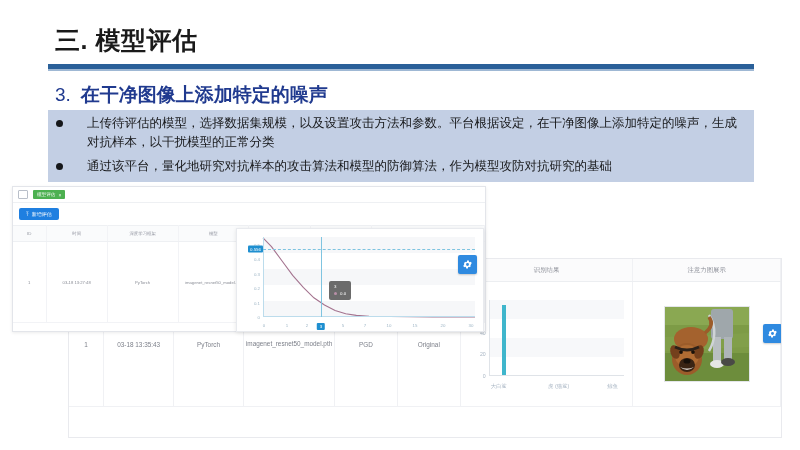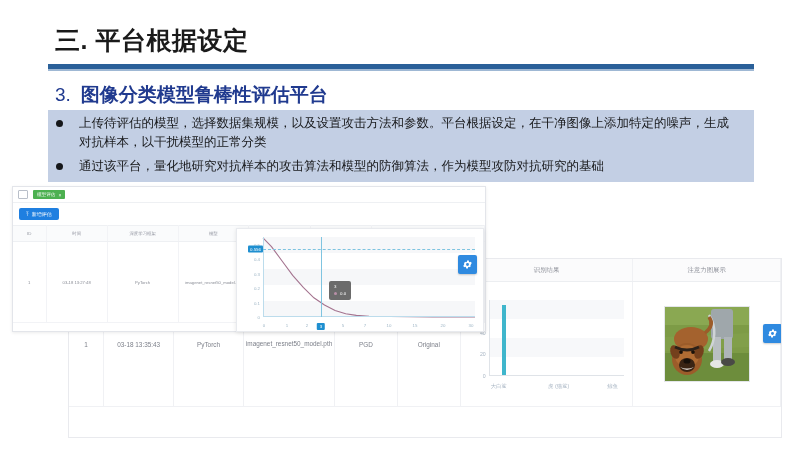--- a/index.html
+++ b/index.html
@@ -26,21 +26,21 @@
   .sub-head{
     position:absolute;left:55px;top:82px;
     font-size:19px;color:#203a8f;font-weight:bold;white-space:nowrap;
   }
   .sub-head .num{margin-right:10px;font-weight:normal;}
   .bullet-box{
     position:absolute;left:48px;top:110px;width:706px;height:72px;
     background:#c3cfe4;
   }
   .bullet{
-    position:absolute;display:flex;gap:16px;
+    position:absolute;display:flex;gap:24px;
     font-size:12.5px;color:#17181a;line-height:1.55;
   }
   .bullet .dot{
     flex:0 0 auto;width:7px;height:7px;border-radius:50%;
     background:#15171a;margin-top:6px;
   }
   .bullet .txt{display:block;width:660px;}
   .b1{left:56px;top:114px;}
   .b2{left:56px;top:157px;}
   .page-no{
@@ -174,25 +174,25 @@
     background:#b98fa8;margin-right:3px;vertical-align:middle;
   }
   .gear-upper{right:6px;top:26px;}
   svg.lc-svg{position:absolute;inset:0;width:100%;height:100%;overflow:visible;}
 </style>
 </head>
 <body>
 
 <div class="slide">
 
-  <div class="slide-title">三. 平台根据设定</div>
+  <div class="slide-title">三. 模型评估</div>
   <div class="title-rule"></div>
 
   <div class="sub-head">
-    <span class="num">3.</span><span>图像分类模型鲁棒性评估平台</span>
+    <span class="num">3.</span><span>在干净图像上添加特定的噪声</span>
   </div>
 
   <div class="bullet-box"></div>
 
   <div class="bullet b1">
     <span class="dot"></span>
     <span class="txt">上传待评估的模型，选择数据集规模，以及设置攻击方法和参数。平台根据设定，在干净图像上添加特定的噪声，生成对抗样本，以干扰模型的正常分类</span>
   </div>
   <div class="bullet b2">
     <span class="dot"></span>

